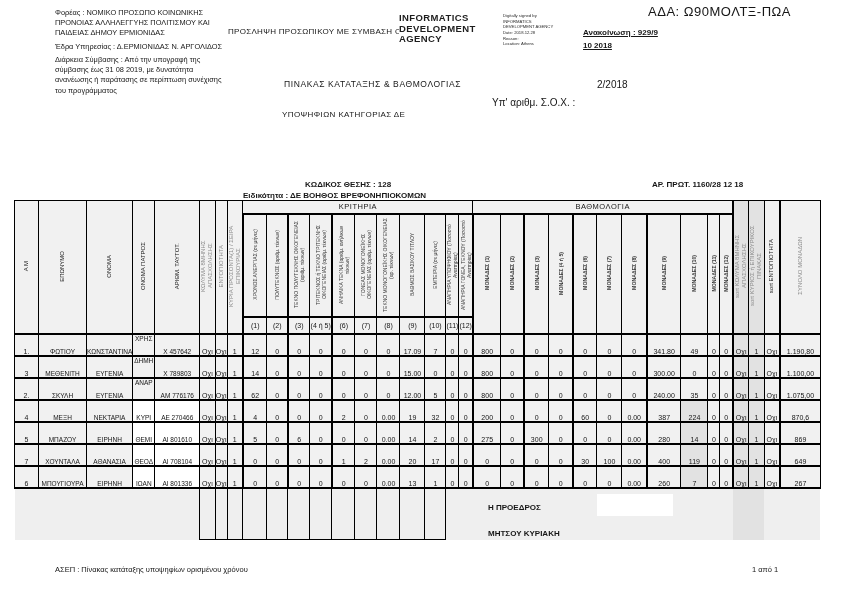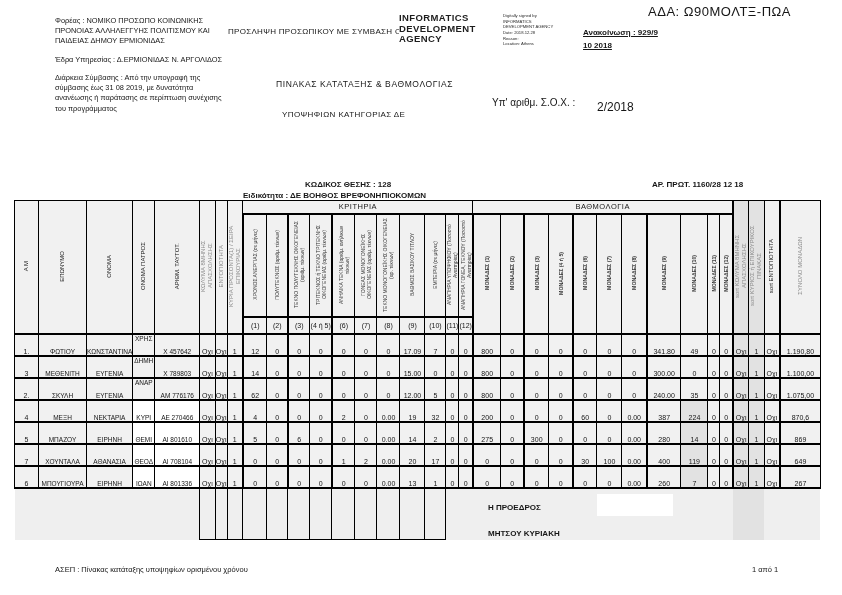--- a/index.html
+++ b/index.html
@@ -2,30 +2,30 @@
 <html><head>
 <meta charset="utf-8">
 <style>
   html,body{margin:0;padding:0}
   body{width:842px;height:595px;position:relative;background:#fff;overflow:hidden;
        font-family:"Liberation Sans",sans-serif;color:#161616;-webkit-font-smoothing:none}
   .abs{position:absolute}
 
   
   #info{left:55px;top:8px;width:174px;font-size:7.4px;line-height:1.38}
-  #info p{margin:8px 0 3px 0}
+  #info p{margin:0 0 3px 0}
   #title-prosl{left:228px;top:27px;width:345px;font-size:8px;letter-spacing:.3px;white-space:nowrap}
   #stamp{left:399px;top:13px;width:102px;font-size:9.5px;font-weight:bold;line-height:1.12;color:#1d1d1d;background:#fff;letter-spacing:.4px}
   #stamp-detail{left:503px;top:13px;width:64px;font-size:4.2px;line-height:1.35;color:#2a2a2a;background:#fff}
   #ada{left:612px;top:4px;width:215px;font-size:13px;text-align:center;letter-spacing:.5px}
   #anak{left:583px;top:27px;width:112px;font-size:8px;font-weight:bold;line-height:1.6}
   #anak span{text-decoration:underline}
-  #title-pinakas{left:276px;top:79px;font-size:8.5px;letter-spacing:.6px}
+  #title-pinakas{left:284px;top:79px;font-size:8.5px;letter-spacing:.6px}
   #sox-label{left:492px;top:97px;font-size:10px}
-  #sox-value{left:597px;top:100px;font-size:12px}
+  #sox-value{left:597px;top:79px;font-size:10px}
   #title-ypops{left:282px;top:110px;font-size:8px;letter-spacing:.4px}
   #kodikos{left:305px;top:180px;font-size:8px;font-weight:bold}
   #arprot{left:652px;top:180px;font-size:8px;font-weight:bold}
   #eidik{left:243px;top:191px;font-size:8px;font-weight:bold}
 
   
   #tbl{position:absolute;left:14px;top:200px;border-collapse:collapse;table-layout:fixed;font-size:7px}
   #tbl th,#tbl td{padding:0;overflow:hidden;font-weight:normal}
   #tbl thead th{border:1px solid #000;background:#f1f1f1;border-bottom-width:2px}
   #tbl tbody tr.data td{border:1px solid #000;background:#f1f1f1;border-bottom:2px solid #000;vertical-align:bottom;text-align:center}

